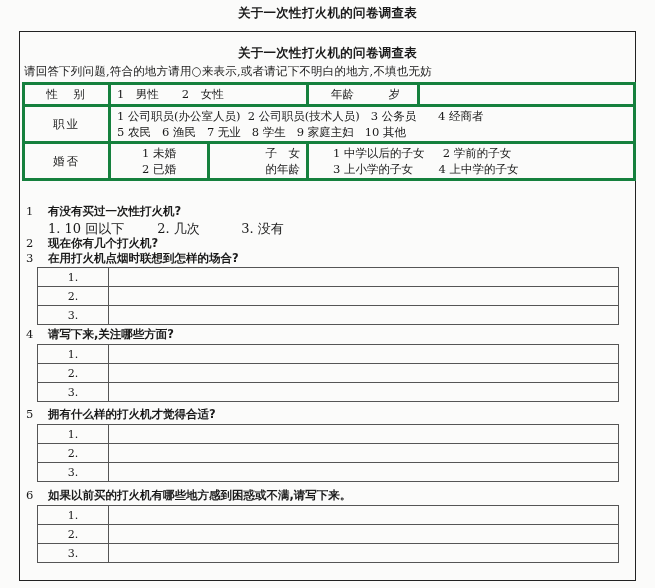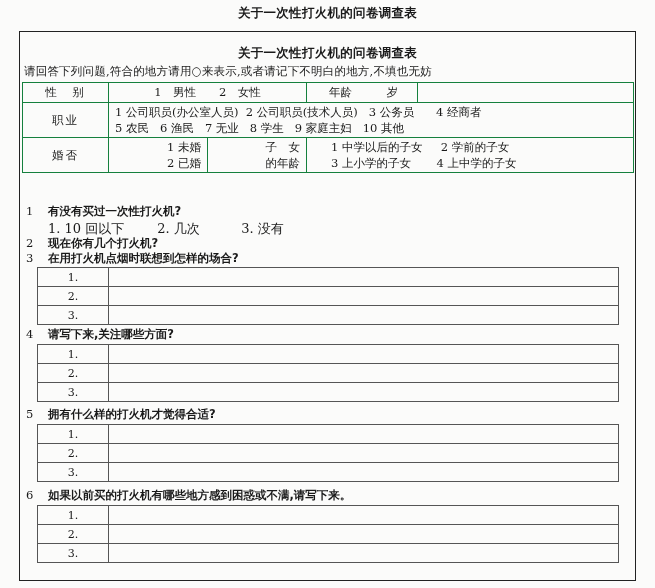--- a/index.html
+++ b/index.html
@@ -24,21 +24,21 @@
       font-weight: bold; font-size: 12.5px; letter-spacing: 0.3px;
     }
     .instructions {
       position: absolute; left: 24px; top: 64px; font-size: 11.5px; white-space: nowrap;
       letter-spacing: 0.2px;
     }
     table.info {
       position: absolute; left: 22px; top: 82px; width: 611px;
       border-collapse: collapse; font-size: 11.5px; table-layout: fixed;
     }
-    table.info td { border: 1px solid #15803d; padding: 0 6px; vertical-align: middle; }
+    table.info td { border: 3px solid #15803d; padding: 0 6px; vertical-align: middle; }
     table.info td.lbl { text-align: center; width: 74px; letter-spacing: 2px; }
     .row-gender td { height: 19px; }
     .row-job td { height: 34px; }
     .row-marriage td { height: 34px; }
     .row-shop td { height: 27px; }
     .line { display: block; line-height: 16px; white-space: nowrap; }
     .opts { white-space: pre; }
     .q {
       position: absolute; left: 26px; font-size: 11.5px; font-weight: bold; white-space: nowrap;
       font-family: "DejaVu Sans", "Liberation Sans", sans-serif;
@@ -66,34 +66,34 @@
   <colgroup>
     <col style="width:86px">
       <col style="width:99px">
       <col style="width:99px">
       <col style="width:111px">
       <col style="width:216px">
   </colgroup>
   <tbody>
       <tr class="row-gender">
     <td class="lbl">性　别</td>
-    <td colspan="2" style="text-align:center"><span class="opts">1　男性　　2　女性</span></td>
+    <td colspan="2" style=""><span class="opts">1　男性　　2　女性</span></td>
     <td style="padding-left:22px"><span class="opts">年龄　　　岁</span></td>
     <td></td>
   </tr>
   <tr class="row-job">
     <td class="lbl">职业</td>
     <td colspan="4">
       <span class="line opts">1 公司职员(办公室人员)  2 公司职员(技术人员)   3 公务员      4 经商者</span>
       <span class="line opts">5 农民   6 渔民   7 无业   8 学生   9 家庭主妇   10 其他</span>
     </td>
   </tr>
   <tr class="row-marriage">
     <td class="lbl">婚否</td>
-    <td style="text-align:right">
+    <td style="text-align:center">
       <span class="line">1 未婚</span>
       <span class="line">2 已婚</span>
     </td>
     <td style="text-align:right">
       <span class="line opts">子　女</span>
       <span class="line">的年龄</span>
     </td>
     <td colspan="2" style="padding-left:24px">
       <span class="line opts">1 中学以后的子女     2 学前的子女</span>
       <span class="line opts">3 上小学的子女       4 上中学的子女</span>

